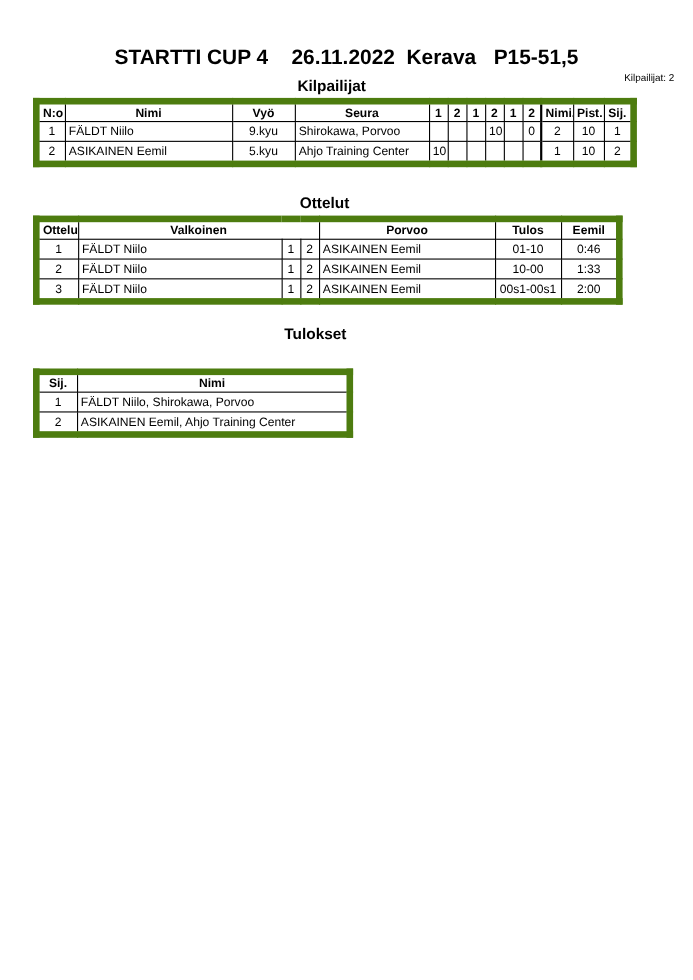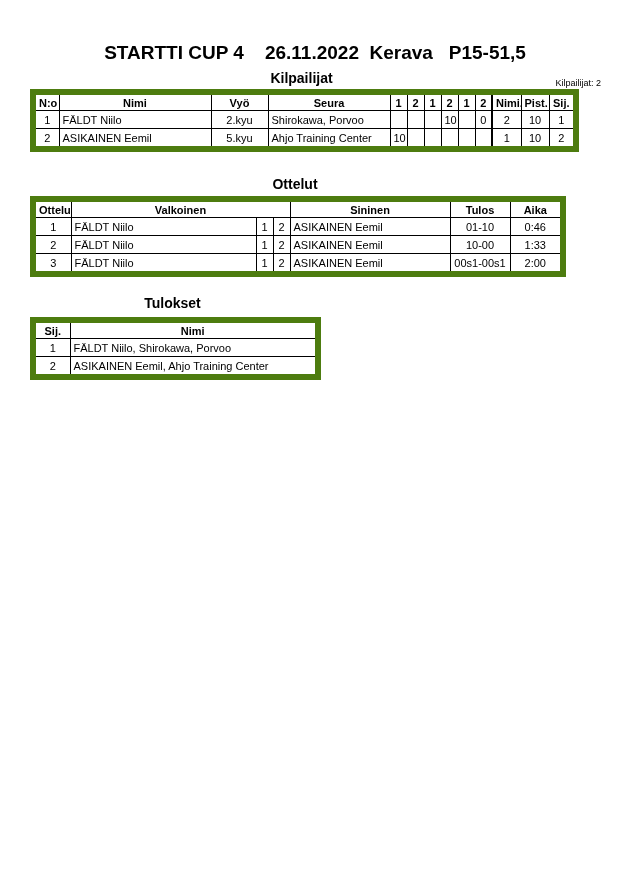--- a/index.html
+++ b/index.html
@@ -13,29 +13,28 @@
 
   .title {
     padding-top: 42px;
     text-align: center;
     font-size: 19px;
     font-weight: bold;
     white-space: pre;
   }
   .count {
     position: absolute;
-    top: 66px; right: 29px;
+    top: 66px; right: 17px;
     font-size: 9px;
-    margin-top: 12px;
   }
 
   .heading { font-size: 14px; font-weight: bold; text-align: center; }
   .heading-competitors { width: 543px; margin: 6px 0 3px 30px; }
   .heading-matches     { width: 530px; margin: 24px 0 4px 30px; }
-  .heading-results     { width: 285px; margin: 18px 0 6px 30px; }
+  .heading-results     { width: 285px; margin: 18px 0 24px 30px; text-align: right; }
 
   table {
     border-collapse: collapse;
     table-layout: fixed;
     border: 6px solid #4d7c0f;
     font-size: 11px;
     margin-left: 30px;
   }
   .competitors { width: 543px; }
   .matches     { width: 530px; }
@@ -93,21 +92,21 @@
         <th>2</th>
         <th class="thick-left">Nimi.</th>
         <th>Pist.</th>
         <th>Sij.</th>
       </tr>
     </thead>
     <tbody>
       <tr>
         <td class="c">1</td>
         <td>FÄLDT Niilo</td>
-        <td class="c">2.kyu</td>
+        <td class="c">9.kyu</td>
         <td>Shirokawa, Porvoo</td>
         <td class="c"></td>
         <td class="c"></td>
         <td class="c"></td>
         <td class="c">10</td>
         <td class="c"></td>
         <td class="c">0</td>
         <td class="c thick-left">2</td>
         <td class="c">10</td>
         <td class="c">1</td>
@@ -139,23 +138,23 @@
         <col style="width:17px">
         <col style="width:17px">
       <col style="width:160px">
         <col style="width:60px">
         <col style="width:53px">
     </colgroup>
     <thead>
       <tr>
         <th>Ottelu</th>
         <th colspan="3">Valkoinen</th>
-        <th>Sininen</th>
+        <th>Porvoo</th>
         <th>Tulos</th>
-        <th>Aika</th>
+        <th>Eemil</th>
       </tr>
     </thead>
     <tbody>
       <tr>
         <td class="c">1</td>
         <td>FÄLDT Niilo</td>
         <td class="c">1</td>
         <td class="c">2</td>
         <td>ASIKAINEN Eemil</td>
         <td class="c">01-10</td>

